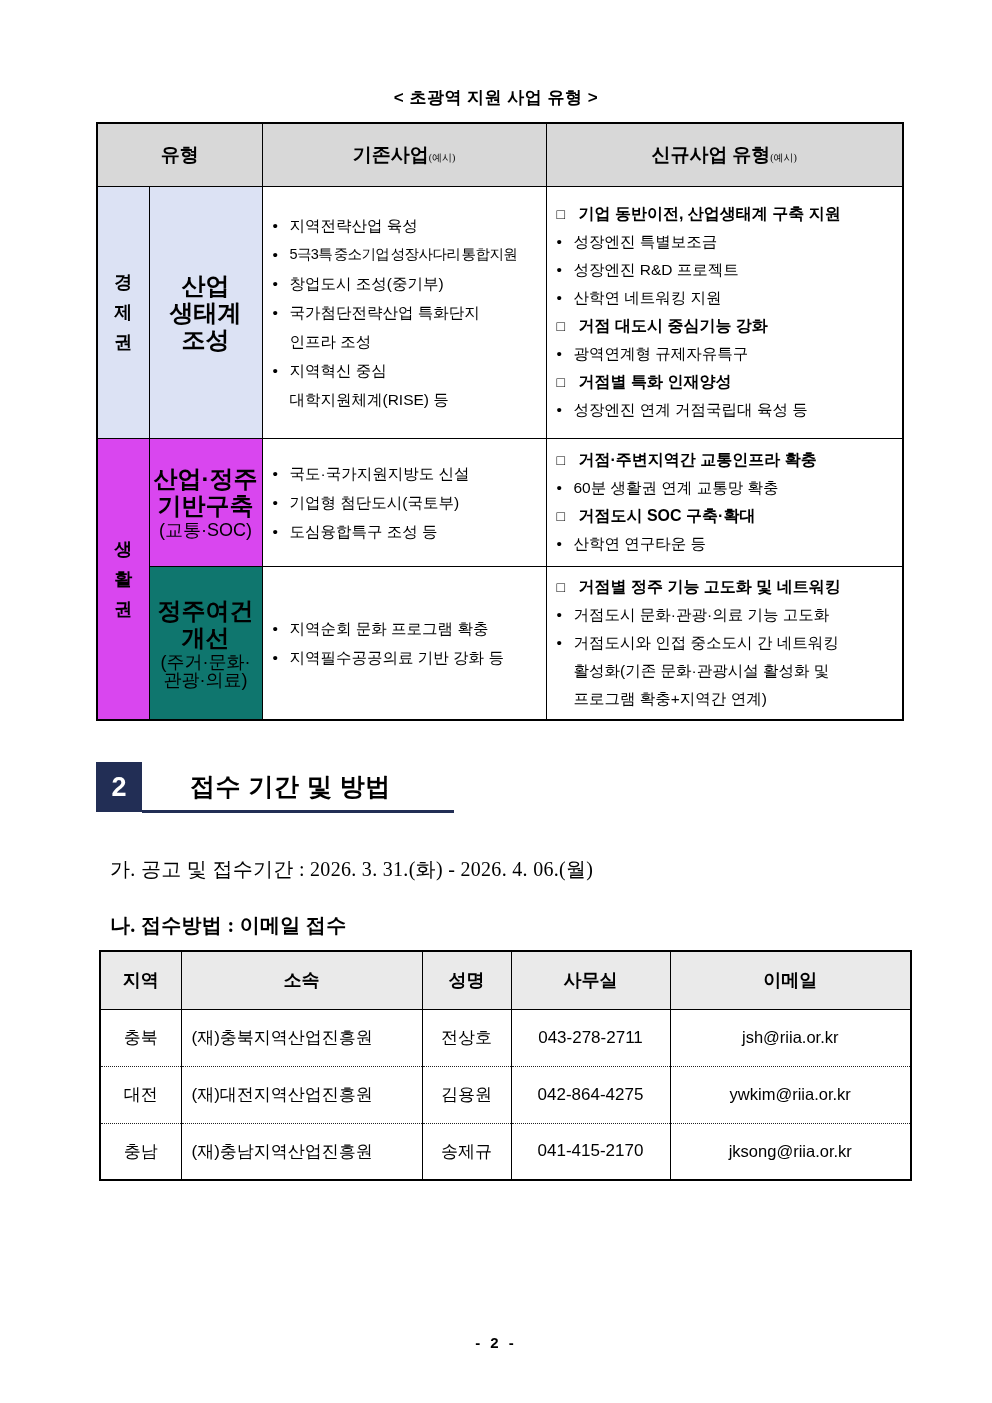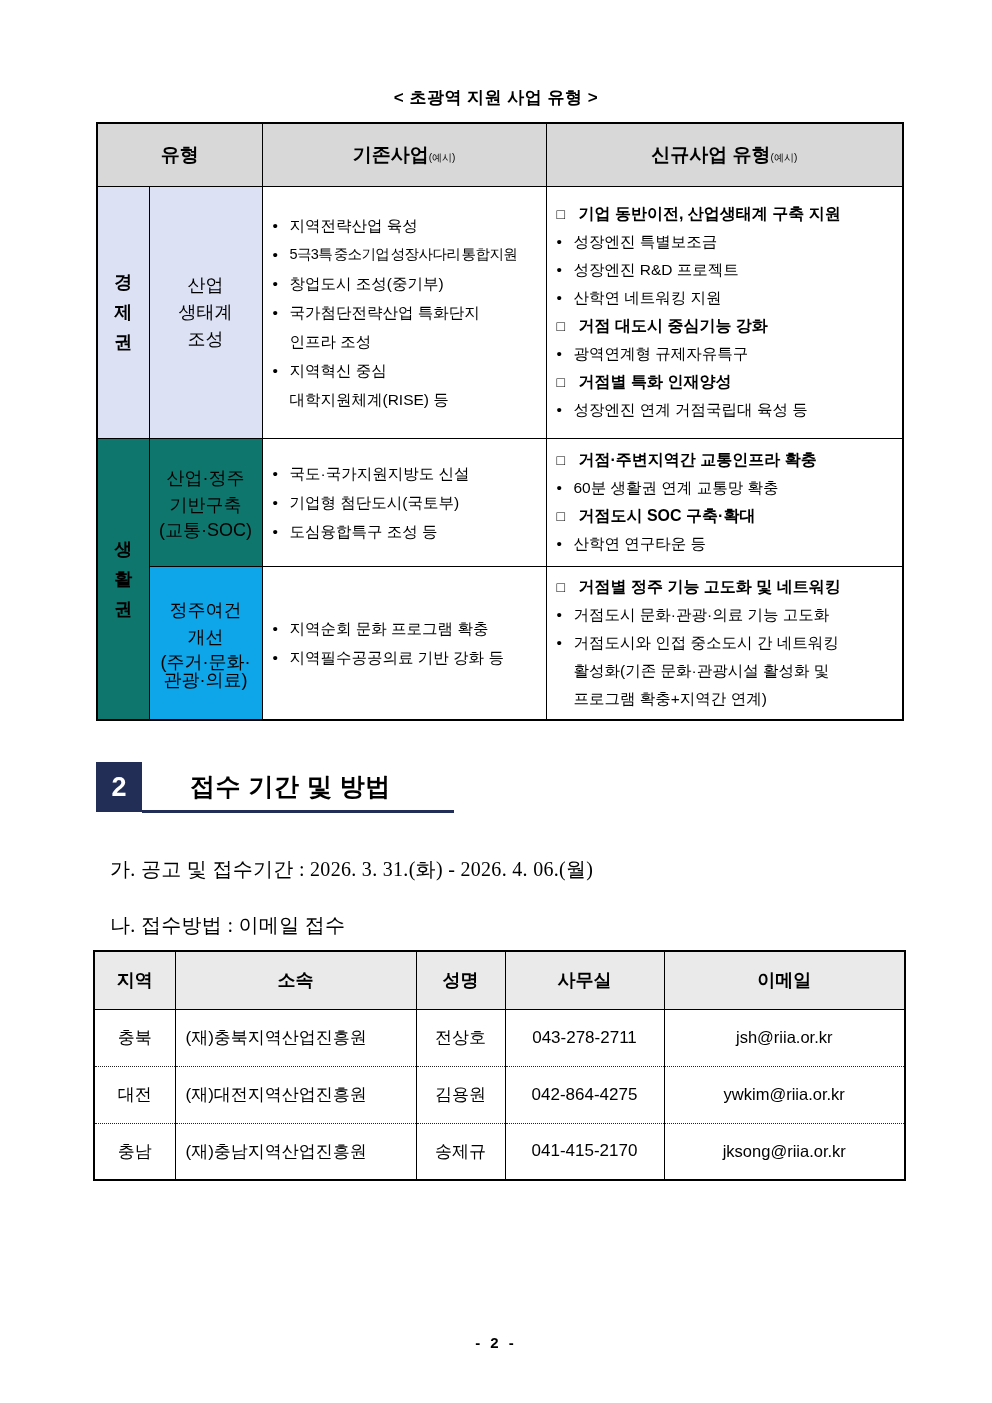--- a/index.html
+++ b/index.html
@@ -33,52 +33,53 @@
     border-collapse: collapse;
     table-layout: fixed;
     border: 2px solid #000;
   }
   .t1 th, .t1 td { border: 1.5px solid #000; vertical-align: middle; }
   .t1 thead th {
     background: #d8d8d8;
     height: 63px;
     font-size: 19px;
     font-weight: bold;
+    font-family: Liberation Serif, serif;
   }
   .t1 .suffix { font-size: 10px; font-weight: normal; }
   .t1 tr.r0 { height: 252px; }
   .t1 tr.r1 { height: 128px; }
   .t1 tr.r2 { height: 147px; }
 
   td.zone {
     text-align: center;
     font-weight: bold;
     font-size: 18px;
     line-height: 30px;
     white-space: pre-line;
   }
   td.cat { text-align: center; }
   .cat .main {
     display: block;
-    font-weight: normal;
-    font-size: 18px;
+    font-weight: bold;
+    font-size: 24px;
     line-height: 27px;
     white-space: pre-line;
   }
   .cat .sub {
     display: block;
     font-size: 18px;
     font-weight: normal;
     line-height: 18px;
     white-space: pre-line;
     margin-top: 2px;
   }
   .bg-lav  { background: #dce2f4; }
-  .bg-mint { background: #0f766e; }
-  .bg-yel  { background: #0ea5e9; }
+  .bg-mint { background: #d946ef; }
+  .bg-yel  { background: #0f766e; }
 
   td.list { padding: 6px 4px 6px 10px; }
   .item { display: flex; align-items: flex-start; font-size: 15.5px; line-height: 29px; }
   .item .mk { flex: none; width: 17px; }
   .item .txt { flex: 1; white-space: pre-line; }
   .ln .item { line-height: 28px; }
   .item.hd { font-weight: bold; font-size: 16px; }
   .item.hd .mk { width: 22px; font-size: 14px; }
   .item.tight .txt { font-size: 14.5px; letter-spacing: -0.6px; word-spacing: -2px; }
 
@@ -113,26 +114,26 @@
   
   .para {
     position: absolute;
     left: 110px;
     font-family: "Liberation Serif", "DejaVu Serif", serif;
     font-size: 20px;
     letter-spacing: 0.3px;
     white-space: nowrap;
   }
   .para-ga { top: 856px; }
-  .para-na { top: 912px; }
+  .para-na { top: 912px; font-weight: bold; }
 
   
   table.t2 {
     position: absolute;
-    top: 950px; left: 93px;
+    top: 950px; left: 99px;
     width: 811px;
     border-collapse: collapse;
     table-layout: fixed;
     border: 2px solid #000;
     font-size: 17px;
     padding-left: 8px;
   }
   .t2 th {
     background: #eaeaea;
     height: 58px;

